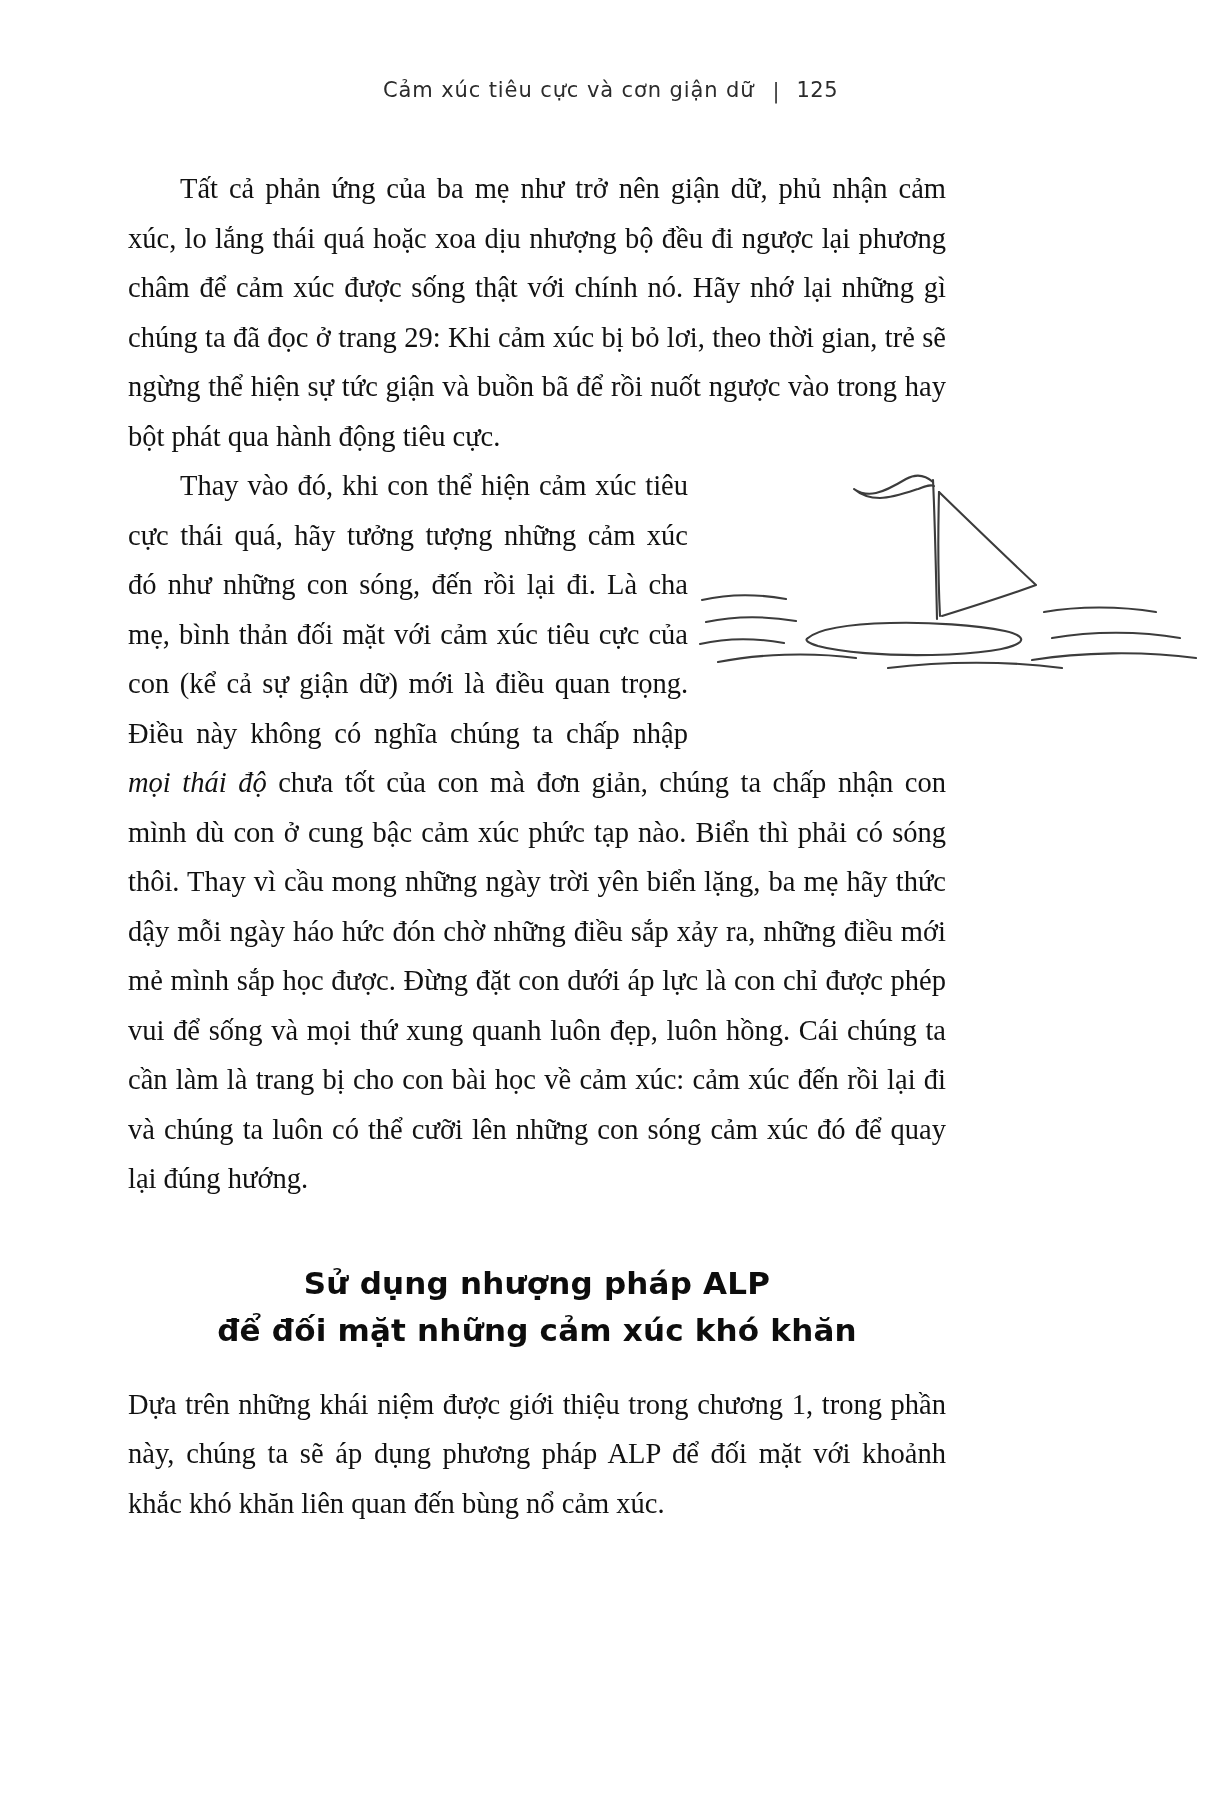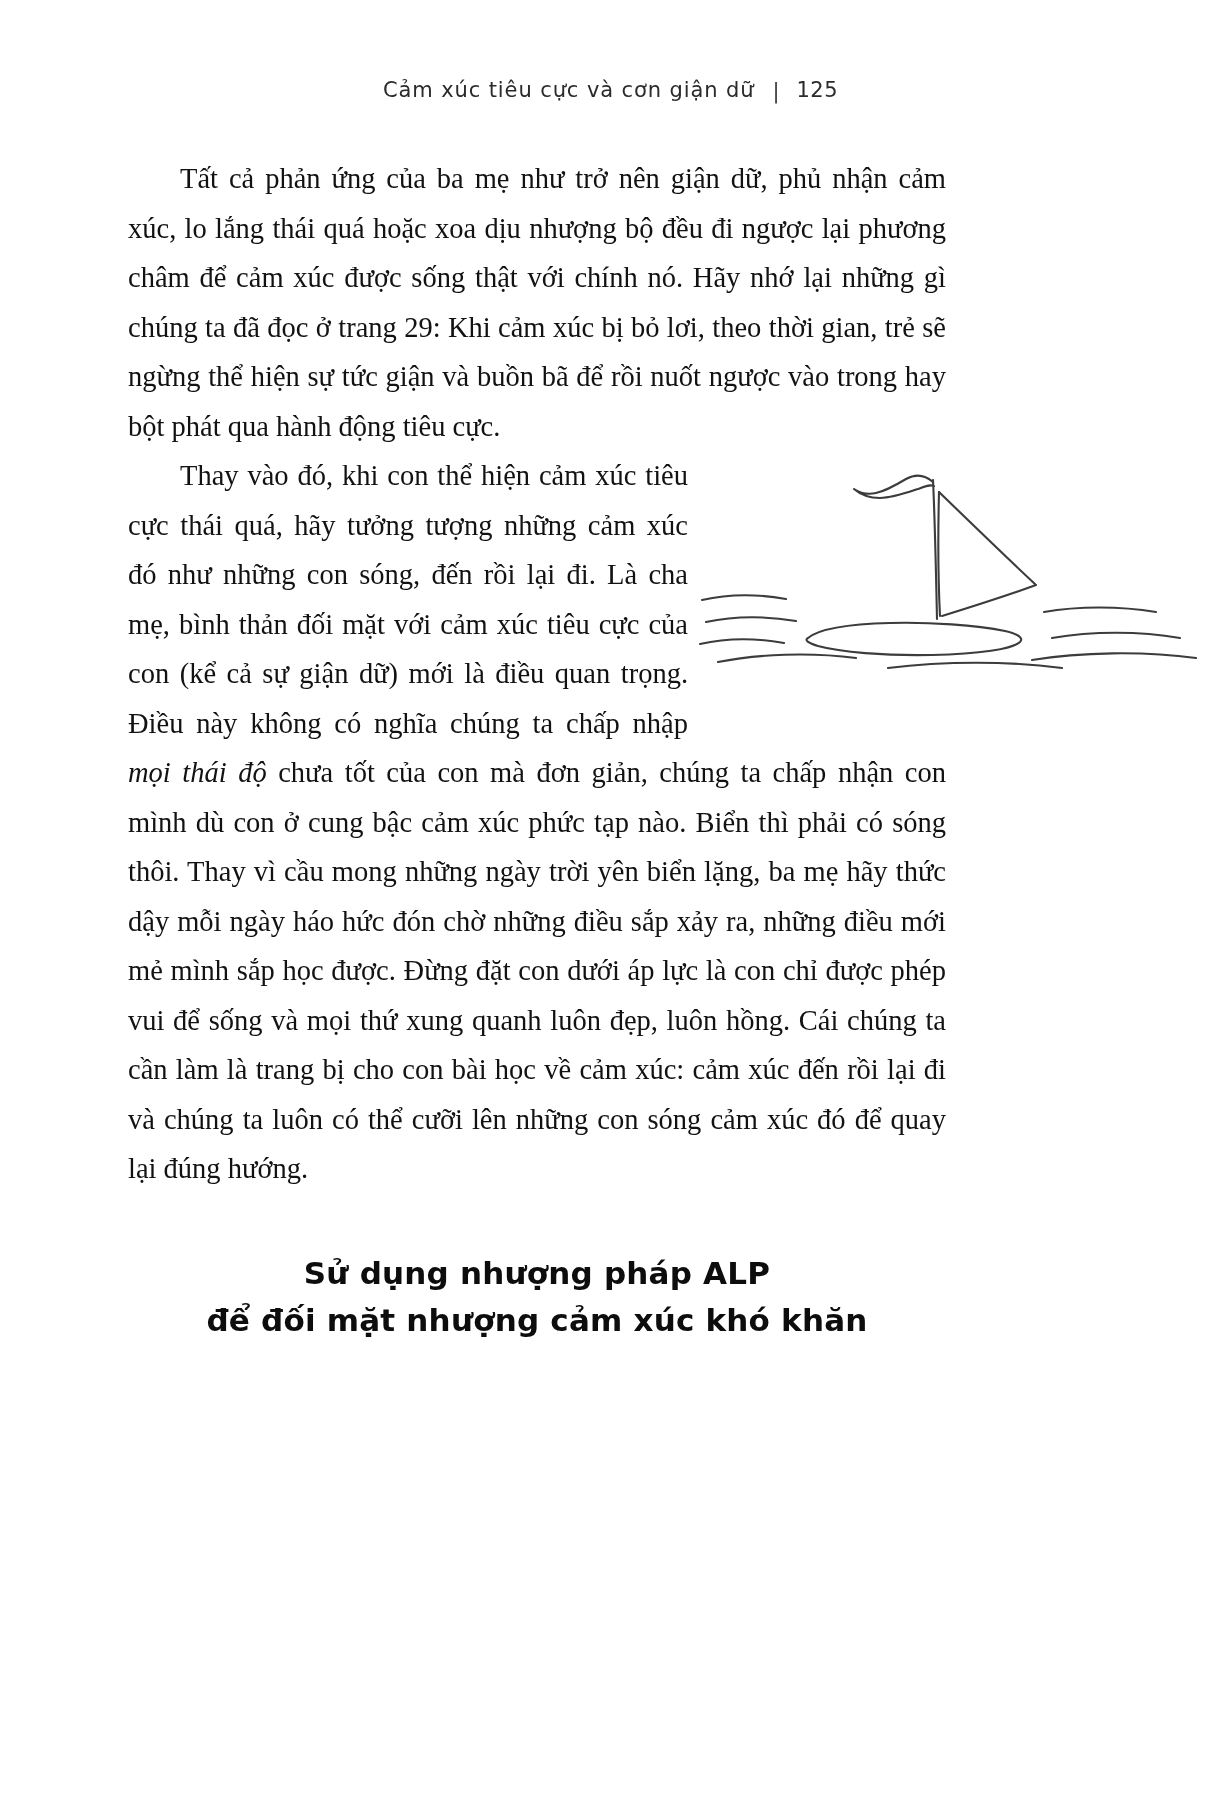--- a/index.html
+++ b/index.html
@@ -42,21 +42,21 @@
     font-weight: 400;
     transform: translateY(1px);
   }
   .running-head .rh-page {
     letter-spacing: 0.5px;
   }
 
   
   .content {
     position: absolute;
-    top: 154px;
+    top: 164px;
     left: 128px;
     width: 818px;
   }
 
   p.body {
     margin: 0;
     font-size: 28.5px;
     line-height: 49.5px;
     text-align: justify;
     text-justify: inter-word;
@@ -144,18 +144,19 @@
   </div>
 
   <div class="content">
 
     <p class="body indent">Tất cả phản ứng của ba mẹ như trở nên giận dữ, phủ nhận cảm xúc, lo lắng thái quá hoặc xoa dịu nhượng bộ đều đi ngược lại phương châm để cảm xúc được sống thật với chính nó. Hãy nhớ lại những gì chúng ta đã đọc ở trang 29: Khi cảm xúc bị bỏ lơi, theo thời gian, trẻ sẽ ngừng thể hiện sự tức giận và buồn bã để rồi nuốt ngược vào trong hay bột phát qua hành động tiêu cực.</p>
 
     <p class="body indent"><span class="wrap-shape"></span><span>Thay vào đó, khi con thể hiện cảm xúc tiêu cực thái quá, hãy tưởng tượng những cảm xúc đó như những con sóng, đến rồi lại đi. Là cha mẹ, bình thản đối mặt với cảm xúc tiêu cực của con (kể cả sự giận dữ) mới là điều quan trọng. Điều này không có nghĩa chúng ta chấp nhập </span><em class="emph">mọi thái độ</em><span> chưa tốt của con mà đơn giản, chúng ta chấp nhận con mình dù con ở cung bậc cảm xúc phức tạp nào. Biển thì phải có sóng thôi. Thay vì cầu mong những ngày trời yên biển lặng, ba mẹ hãy thức dậy mỗi ngày háo hức đón chờ những điều sắp xảy ra, những điều mới mẻ mình sắp học được. Đừng đặt con dưới áp lực là con chỉ được phép vui để sống và mọi thứ xung quanh luôn đẹp, luôn hồng. Cái chúng ta cần làm là trang bị cho con bài học về cảm xúc: cảm xúc đến rồi lại đi và chúng ta luôn có thể cưỡi lên những con sóng cảm xúc đó để quay lại đúng hướng.</span></p>
 
     <div class="section-heading">
       <span class="hl">Sử dụng nhượng pháp ALP</span>
-      <span class="hl">để đối mặt nhượng cảm xúc khó khăn</span>
+      <span class="hl">để đối mặt những cảm xúc khó khăn</span>
     </div>
 
+    <p class="body">Dựa trên những khái niệm được giới thiệu trong chương 1, trong phần này, chúng ta sẽ áp dụng phương pháp ALP để đối mặt với khoảnh khắc khó khăn liên quan đến bùng nổ cảm xúc.</p>
 
   </div>
 </div>
 
 </body></html>

